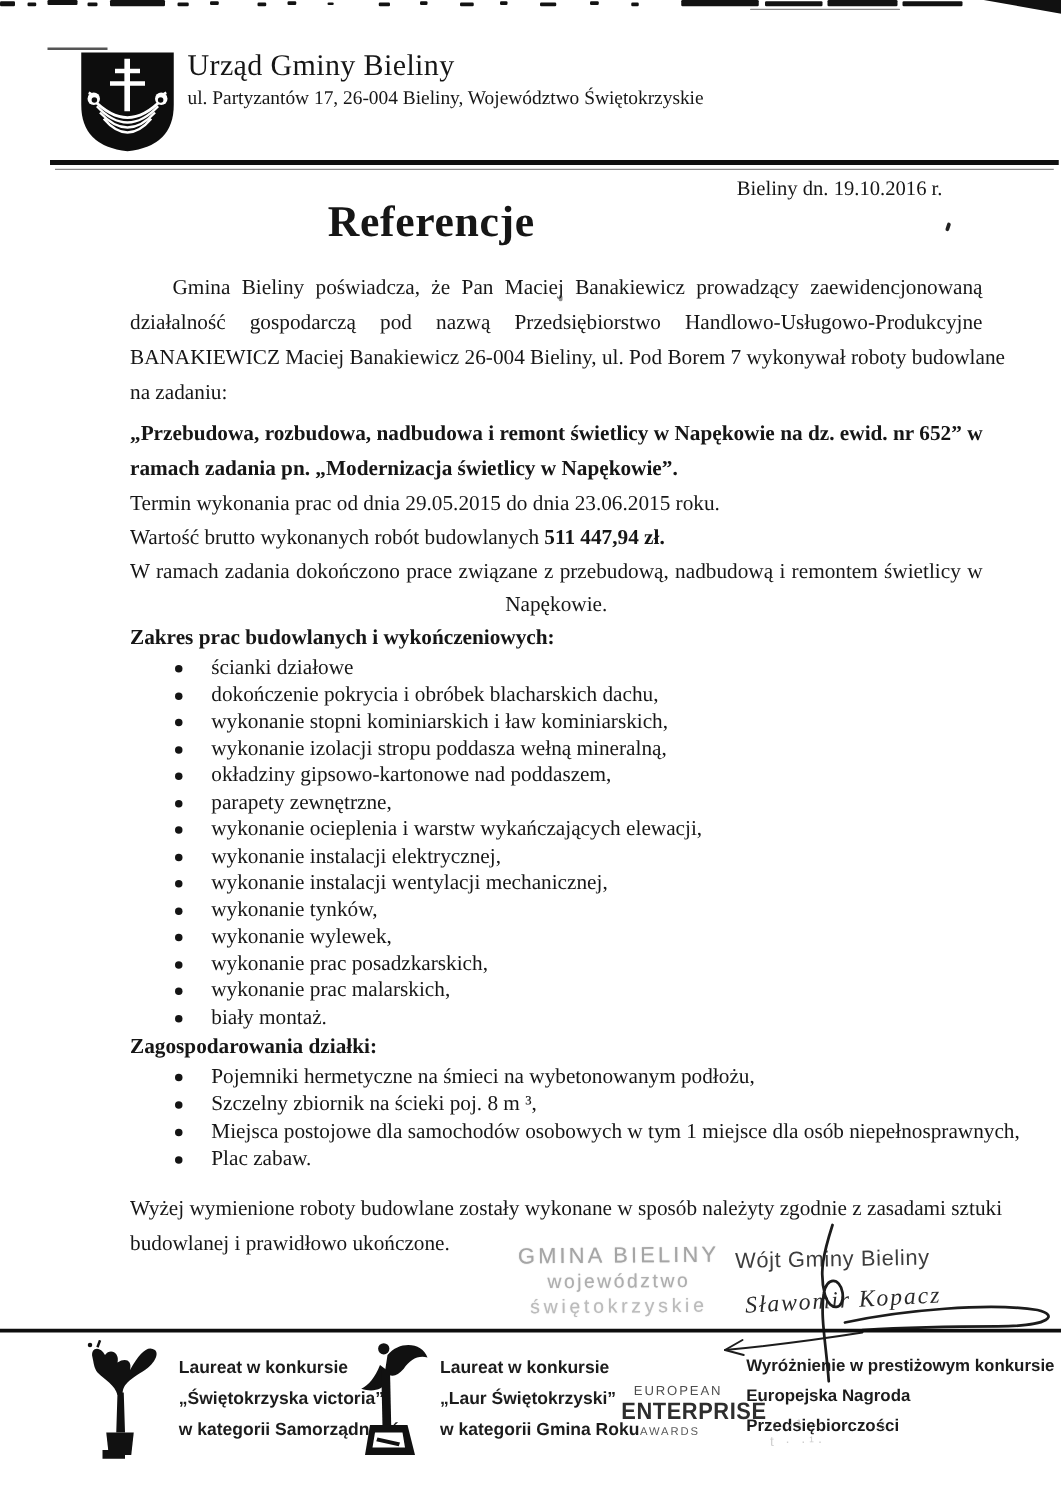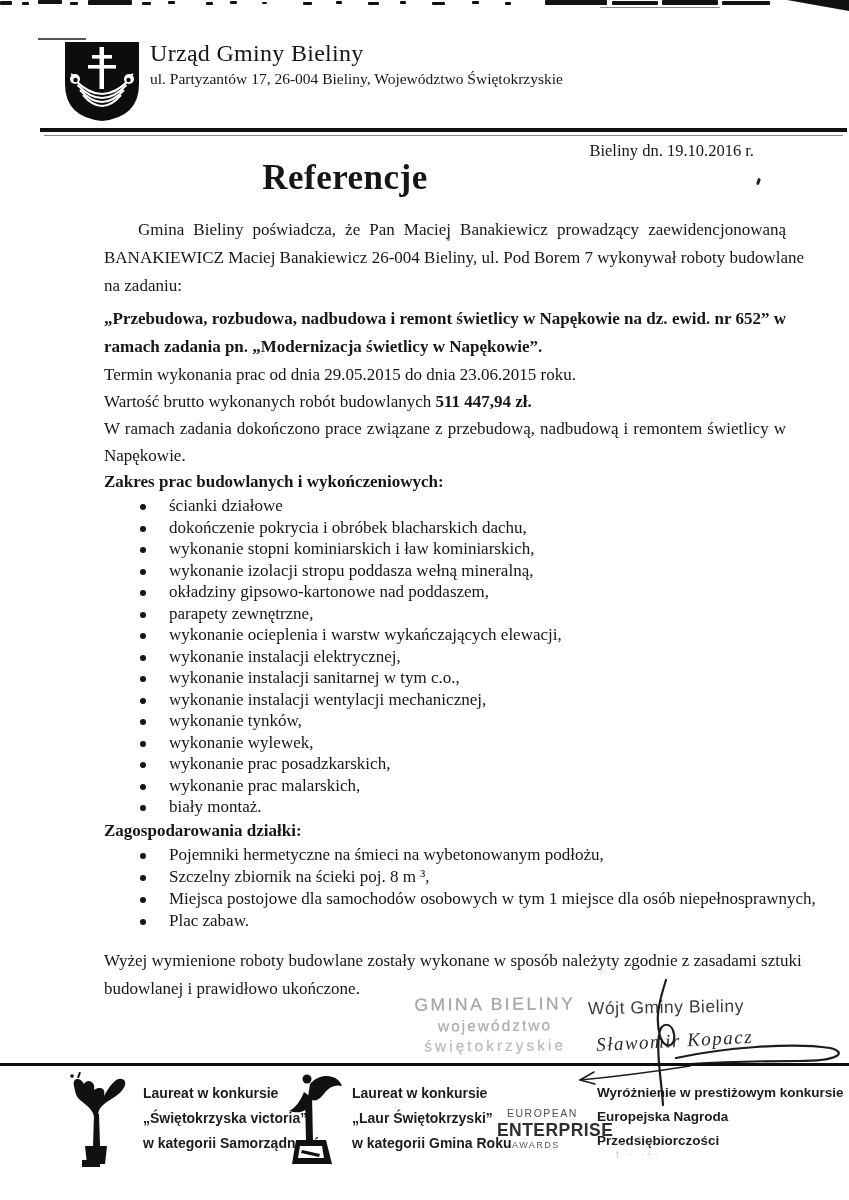--- a/index.html
+++ b/index.html
@@ -27,21 +27,21 @@
 
   
   .content{position:absolute;left:104px;top:216px;width:682px;font-size:17px;}
   .ln{white-space:nowrap;overflow:visible;}
   .jl{text-align:justify;text-align-last:justify;}
   .intro div{line-height:28px;}
   .indent{text-indent:34px;}
   .task{margin-top:5px;font-weight:bold;}
   .task div{line-height:28px;}
   .single{line-height:27px;}
-  .scope div{line-height:27px;}
+  .scope div{line-height:27px;text-align:center;}
   .sec-h{font-weight:bold;line-height:26px;}
   ul.blist{list-style:none;margin:0;padding:0;}
   ul.blist li{position:relative;padding-left:65px;line-height:21.5px;white-space:nowrap;}
   ul.blist li::before{content:"";position:absolute;left:36px;top:9px;width:6px;height:6px;
                       border-radius:50%;background:#141414;}
   ul.plist li{line-height:22px;}
   .closing{margin-top:15px;}
   .closing div{line-height:28px;}
 
   
@@ -130,20 +130,21 @@
   </div>
   <div class="rule-thick"></div>
   <div class="rule-thin"></div>
 
   <div class="dateline">Bieliny dn. 19.10.2016 r.</div>
   <div class="doc-title">Referencje</div>
 
   <div class="content">
     <div class="intro">
       <div class="ln jl indent">Gmina Bieliny poświadcza, że Pan Maciej Banakiewicz prowadzący zaewidencjonowaną</div>
+      <div class="ln jl">działalność gospodarczą pod nazwą Przedsiębiorstwo Handlowo-Usługowo-Produkcyjne</div>
       <div class="ln jl">BANAKIEWICZ Maciej Banakiewicz 26-004 Bieliny, ul. Pod Borem 7 wykonywał roboty budowlane</div>
       <div class="ln">na zadaniu:</div>
     </div>
 
     <div class="task">
       <div class="ln jl">„Przebudowa, rozbudowa, nadbudowa i remont świetlicy w Napękowie na dz. ewid. nr 652” w</div>
       <div class="ln">ramach zadania pn. „Modernizacja świetlicy w Napękowie”.</div>
     </div>
 
     <div class="single ln">Termin wykonania prac od dnia 29.05.2015 do dnia 23.06.2015 roku.</div>
@@ -157,21 +158,20 @@
     <div class="sec-h ln">Zakres prac budowlanych i wykończeniowych:</div>
     <ul class="blist">
       <li>ścianki działowe</li>
       <li>dokończenie pokrycia i obróbek blacharskich dachu,</li>
       <li>wykonanie stopni kominiarskich i ław kominiarskich,</li>
       <li>wykonanie izolacji stropu poddasza wełną mineralną,</li>
       <li>okładziny gipsowo-kartonowe nad poddaszem,</li>
       <li>parapety zewnętrzne,</li>
       <li>wykonanie ocieplenia i warstw wykańczających elewacji,</li>
       <li>wykonanie instalacji elektrycznej,</li>
-      <li>wykonanie instalacji sanitarnej w tym c.o.,</li>
       <li>wykonanie instalacji wentylacji mechanicznej,</li>
       <li>wykonanie tynków,</li>
       <li>wykonanie wylewek,</li>
       <li>wykonanie prac posadzkarskich,</li>
       <li>wykonanie prac malarskich,</li>
       <li>biały montaż.</li>
     </ul>
 
     <div class="sec-h ln">Zagospodarowania działki:</div>
     <ul class="blist plist">

